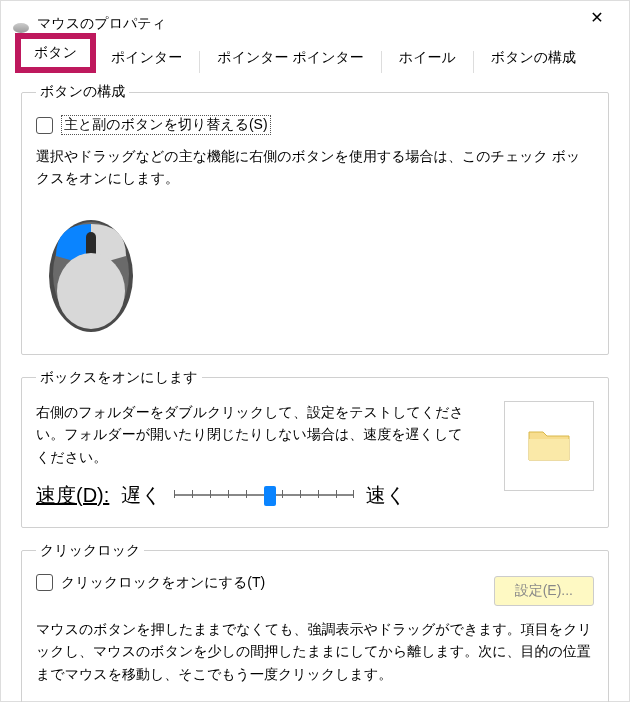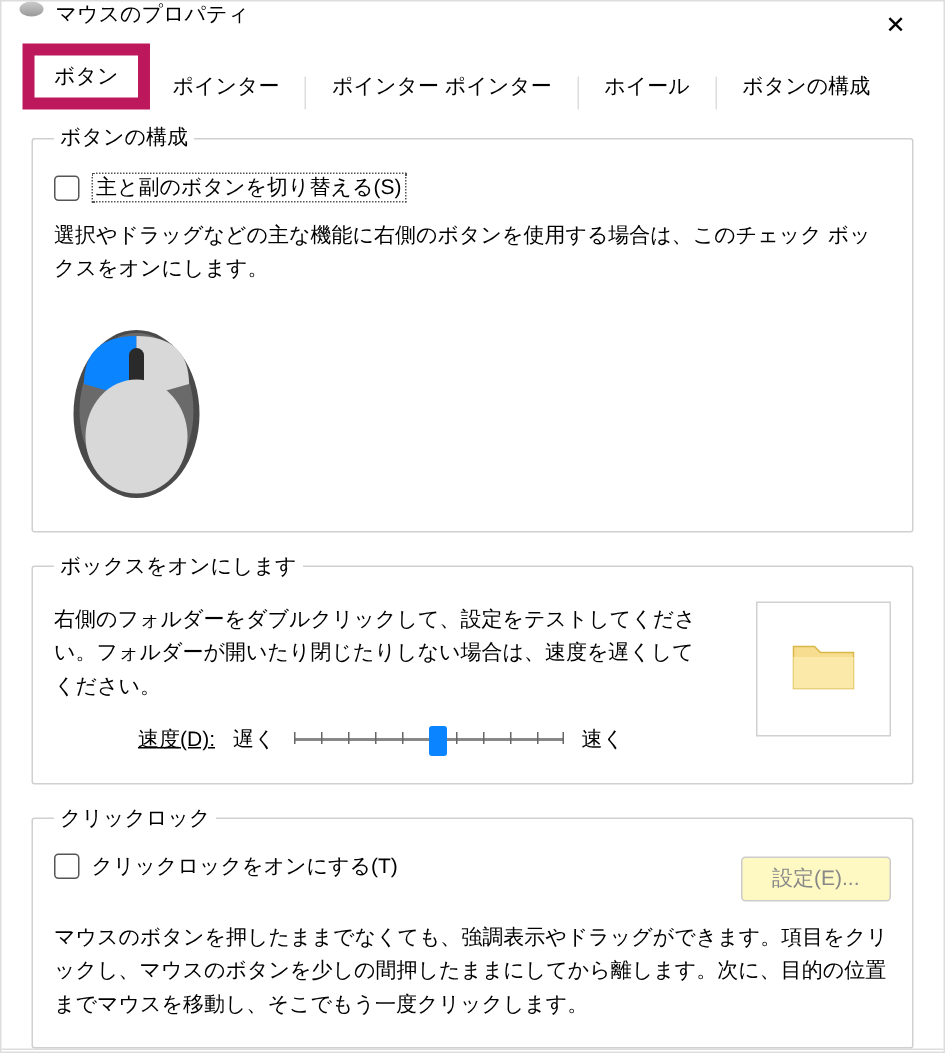--- a/index.html
+++ b/index.html
@@ -1,38 +1,38 @@
 <!DOCTYPE html>
 <html><head>
 <meta charset="utf-8">
 <style>
 * { box-sizing: border-box; font-family: "Yu Gothic UI", "Meiryo", sans-serif; }
 body { margin: 0; padding: 0; background: #fff; width: 630px; height: 702px; overflow: hidden; }
 .window { width: 630px; height: 702px; background: #fff; display: flex; flex-direction: column; border: 1px solid #ddd; }
-.titlebar { height: 40px; display: flex; align-items: flex-start; padding: 0 12px; }
+.titlebar { height: 40px; display: flex; align-items: flex-end; padding: 0 12px; }
 .titlebar-icon { width: 16px; height: 10px; background: linear-gradient(#ccc,#999); border-radius: 50%; margin-right: 8px; }
 .titlebar-text { font-size: 14px; color: #000; flex: 1; }
 .close-btn { width: 40px; height: 32px; display: flex; align-items: center; justify-content: center; font-size: 16px; cursor: pointer; color:#000;}
 .tabs { display: flex; align-items: flex-end; padding: 10px 14px 0 14px; height:40px;}
 .tab { padding: 6px 14px; font-size: 14px; color: #000; border: 1px solid transparent; border-bottom: none; cursor: pointer; position: relative; background:#fff;}
-.tab.active { border: 8px solid #be185d; padding: 5px 13px; z-index:2;}
+.tab.active { border: 6px solid #be185d; padding: 5px 13px; z-index:2;}
 .tab-sep { width:1px; background:#ddd; height:22px; margin:0 2px;}
 .body { flex: 1; padding: 10px 20px 0 20px; display:flex; flex-direction:column; gap:14px;}
 fieldset { border: 1px solid #d0d0d0; border-radius: 2px; padding: 14px 14px 18px 14px; margin:0; position: relative; }
 legend { font-size: 14px; color: #000; padding: 0 4px; }
 .row1 { display: flex; gap:16px;flex-direction:column;}
 .left1 { flex:1; }
 .checkbox-row { display:flex; align-items:center; gap:8px; margin-bottom:10px;}
 .checkbox { width:17px; height:17px; border:1px solid #555; border-radius:3px; background:#fff; cursor:pointer; }
 .dotted-label { border:1px dotted #555; padding:0 2px; font-size:14px; }
 .desc { font-size:14px; color:#000; line-height:1.6; }
 .mouse-img { width:110px; height:130px; }
 .row2 { display:flex; gap:32px; align-items:flex-start;}
 .left2 { flex:1;}
-.slider-row { display:flex; align-items:center; gap:12px; margin-top:14px; font-size:14px;justify-content:center;}
+.slider-row { display:flex; align-items:center; gap:12px; margin-top:14px; font-size:20px;}
 .slider-track { width:180px; height:22px; position:relative; }
 .slider-line { position:absolute; left:0; right:0; top:10px; height:2px; background:#888;}
 .slider-tick { position:absolute; width:1px; height:8px; background:#666; top:6px;}
 .slider-thumb { position:absolute; top:2px; width:12px; height:20px; background:#0a84ff; border-radius:2px; left:90px; cursor:pointer;}
 .folder-box { width:90px; height:90px; border:1px solid #d0d0d0; display:flex; align-items:center; justify-content:center;}
 .folder-icon svg { width:44px; height:36px;}
 .clicklock-top { display:flex; align-items:center; justify-content:space-between; margin-bottom:10px;}
 .settings-btn { padding:5px 20px; font-size:14px; border:1px solid #ccc; background:#fef9c3; color:#888; border-radius:3px;}
 .btn-row { display:flex; justify-content:flex-end; gap:12px; padding:14px 20px 0 20px; border-top:1px solid #ddd; margin-top:auto; height:64px; align-items:center;}
 .btn { padding:5px 32px; font-size:14px; border:1px solid #bbb; background:#fff; border-radius:3px; cursor:pointer;}

